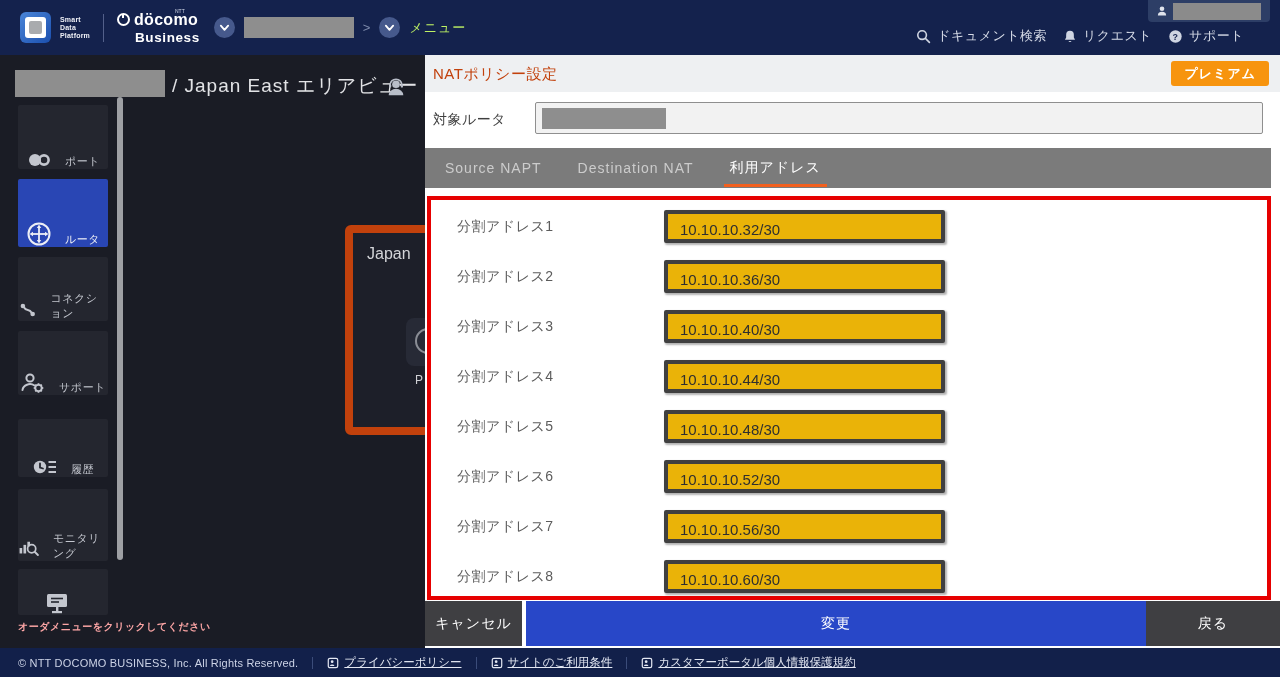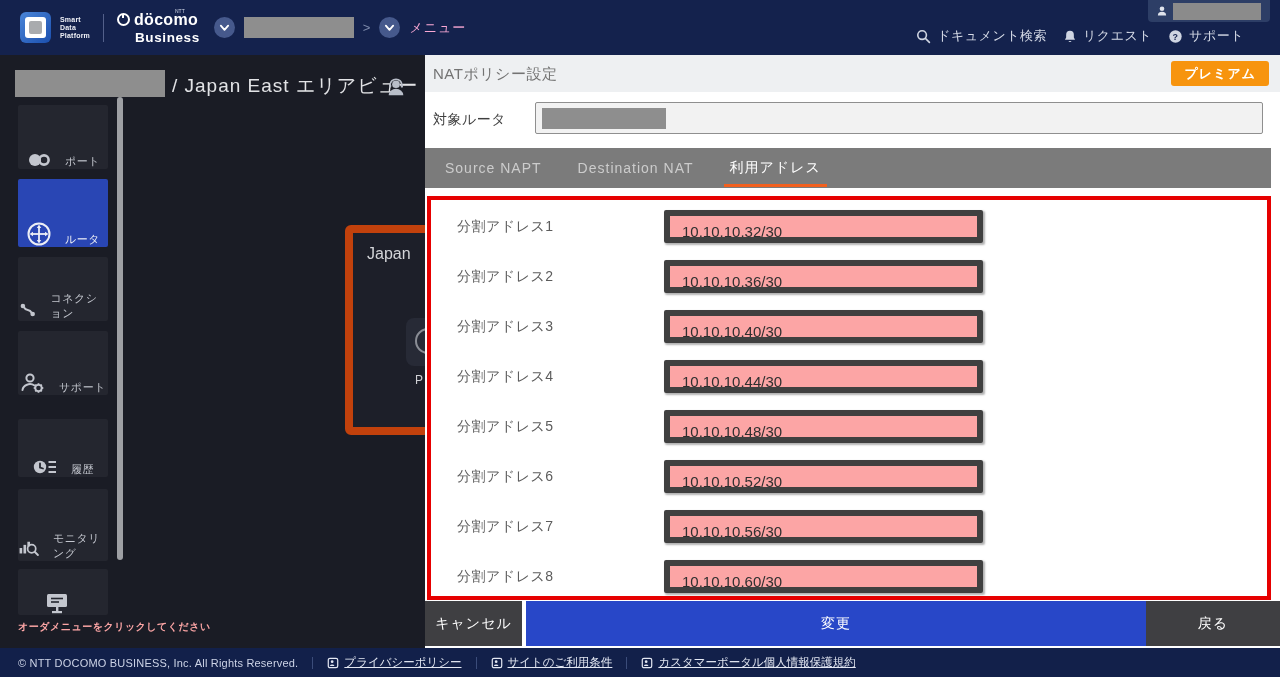--- a/index.html
+++ b/index.html
@@ -20,21 +20,21 @@
   .docomo-ring { width:13px; height:13px; border:2.5px solid #fff; border-radius:50%; position:relative; }
   .docomo-ring::after { content:""; position:absolute; left:3px; top:-1px; width:2px; height:4px; background:#fff; }
   .docomo-word { font-size:16px; font-weight:bold; letter-spacing:.3px; }
   .docomo-ntt { position:absolute; top:-3px; left:58px; font-size:5px; color:#cdd4e4; }
   .docomo-biz { font-size:13.5px; font-weight:bold; letter-spacing:.6px; margin:1px 0 0 18px; }
 
   .crumb { display:flex; align-items:center; gap:9px; margin-left:14px; }
   .chev-circle { width:21px; height:21px; border-radius:50%; background:#46598c; display:flex; align-items:center; justify-content:center; }
   .crumb-redact { width:110px; height:21px; background:#8e8e8e; }
   .crumb-sep { color:#7e8bac; font-size:13px; }
-  .crumb-label { color:#f9a8d4; font-size:13px; letter-spacing:1px; }
+  .crumb-label { color:#bef264; font-size:13px; letter-spacing:1px; }
 
   .utilities { margin-left:auto; display:flex; align-items:center; gap:16px; padding-right:36px; margin-top:17px; }
   .util-item { display:flex; align-items:center; gap:6px; color:#d6dbe7; font-size:13px; letter-spacing:.5px; cursor:pointer; }
   .util-item svg { display:block; }
 
   .user-chip { position:absolute; top:0; right:10px; width:122px; height:22px; background:#2d3e66; border-radius:0 0 4px 4px; display:flex; align-items:center; gap:5px; padding-left:8px; }
   .user-chip-redact { width:88px; height:17px; background:#8b8b8b; }
 
   
   .left-bg { position:absolute; top:55px; left:0; width:425px; height:593px; background:#1a1c25; overflow:hidden; }
@@ -57,36 +57,36 @@
   .bg-card-title { position:absolute; left:14px; top:12px; color:#d4d5d9; font-size:16px; }
   .bg-card-node { position:absolute; left:53px; top:85px; width:62px; height:48px; background:#272a36; border-radius:8px; }
   .bg-card-node-circle { position:absolute; left:9px; top:10px; width:26px; height:26px; border:2px solid #8a8d95; border-radius:50%; }
   .bg-card-node-label { position:absolute; left:62px; top:140px; color:#cfd0d4; font-size:12px; }
 
   .order-hint { position:absolute; left:18px; top:565px; color:#fca5a5; font-size:10px; font-weight:bold; letter-spacing:.5px; }
 
   
   .panel { position:absolute; top:55px; left:425px; width:855px; height:593px; background:#fff; overflow:hidden; }
   .panel-header { position:absolute; top:0; left:0; right:0; height:37px; background:#eef0f2; }
-  .panel-title { position:absolute; left:8px; top:0; line-height:37px; font-size:15px; color:#737373; font-weight:500; letter-spacing:.5px; }
+  .panel-title { position:absolute; left:8px; top:0; line-height:37px; font-size:15px; color:#c2410c; font-weight:500; letter-spacing:.5px; }
   .premium-btn { position:absolute; right:11px; top:6px; height:25px; line-height:25px; padding:0 13px; background:#f7940e; color:#fff; font-size:13px; font-weight:bold; border-radius:3px; border:none; letter-spacing:1px; cursor:pointer; }
 
   .target-label { position:absolute; left:8px; top:56px; font-size:14px; color:#3f3f3f; letter-spacing:.5px; }
   .target-input { position:absolute; left:110px; top:47px; right:17px; height:32px; background:#f2f2f2; border:1px solid #8f8f8f; border-radius:2px; }
   .target-redact { position:absolute; left:6px; top:5px; width:124px; height:21px; background:#8e8e8e; }
 
   .tabs { position:absolute; left:0; top:93px; right:9px; height:40px; background:#7b7b7b; display:flex; align-items:center; gap:36px; padding-left:20px; }
   .tab { position:relative; font-size:14px; color:#cccccc; letter-spacing:1px; cursor:pointer; white-space:nowrap; }
   .tab.active { color:#ffffff; }
   .tab.active .tab-bar { position:absolute; left:-6px; right:-6px; bottom:-10px; height:3px; background:#f2601f; }
 
   .red-area { position:absolute; left:2px; top:141px; right:9px; bottom:48px; border:4px solid #e60000; background:#fff; }
   .frow { position:absolute; left:0; right:0; height:50px; }
   .frow-label { position:absolute; left:26px; top:8px; font-size:14px; color:#5c5c5c; letter-spacing:.5px; }
-  .frow-input { position:absolute; left:233px; top:0; width:319px; height:33px; background:#fca5a5; border:6px solid #404040; border-radius:2px; box-shadow:1.5px 1.5px 2px rgba(0,0,0,.3); font-size:15px; color:#2f2f2f; line-height:31px; padding-left:12px; }
+  .frow-input { position:absolute; left:233px; top:0; width:281px; height:33px; background:#eab308; border:4px solid #404040; border-radius:2px; box-shadow:1.5px 1.5px 2px rgba(0,0,0,.3); font-size:15px; color:#2f2f2f; line-height:31px; padding-left:12px; }
 
   .actions { position:absolute; left:0; right:0; bottom:2px; height:45px; display:flex; }
   .abtn { height:45px; line-height:45px; text-align:center; color:#fff; font-size:14px; letter-spacing:1px; cursor:pointer; border:none; }
   .abtn.cancel { width:97px; background:#3f3f42; margin-right:4px; }
   .abtn.back { width:134px; background:#3f3f42; }
   .abtn.submit { flex:1; background:#2847c8; }
 
   
   .footer { position:absolute; left:0; bottom:0; width:1280px; height:29px; background:#12204a; display:flex; align-items:center; padding:0 18px; gap:14px; }
   .copyright { font-size:11px; color:#ccd3e6; letter-spacing:.2px; }

